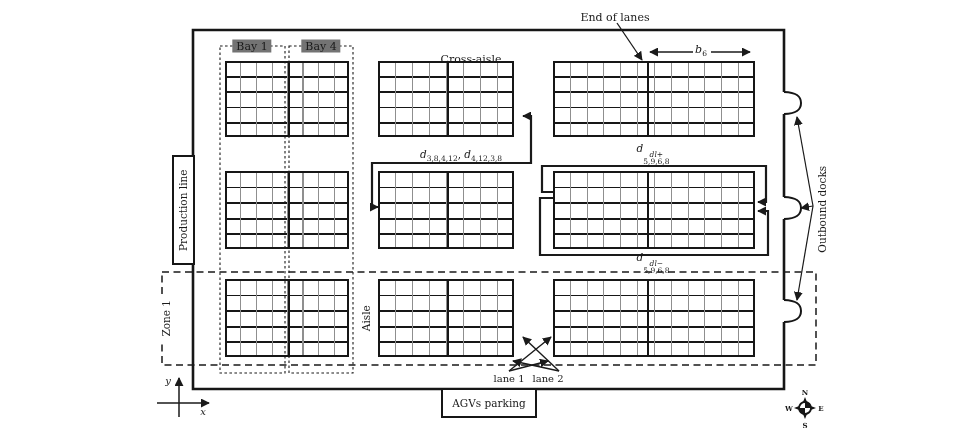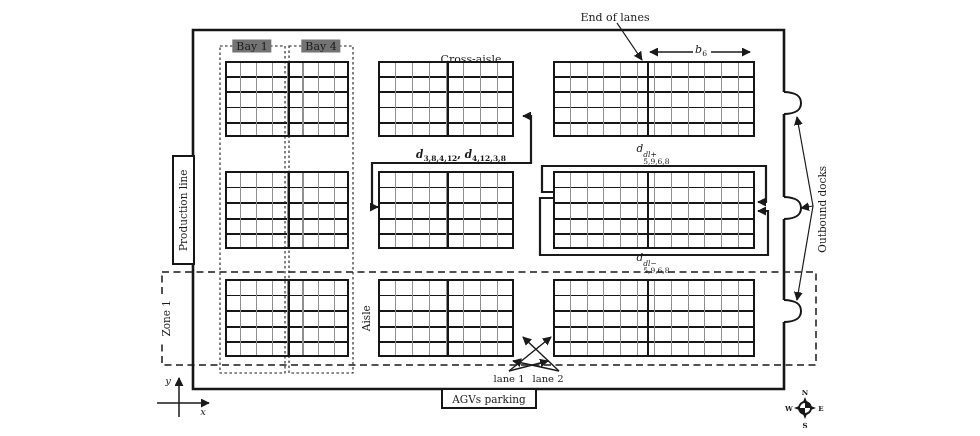--- a/index.html
+++ b/index.html
@@ -25,21 +25,21 @@
   
   .lbl{position:absolute;transform:translate(-50%,-50%);white-space:nowrap;
        font-size:11px;line-height:1;}
   .chip{background:#737373;padding:1px 4px;}
   .vlabel{position:absolute;display:flex;align-items:center;justify-content:center;}
   .vlabel>span{transform:rotate(-90deg);white-space:nowrap;font-size:10.5px;line-height:1;}
   .vchip>span{background:#fff;padding:2px 5px;}
   .mi{font-style:italic;}
   sub.m{font-size:7.5px;font-style:normal;}
   .ss{display:inline-flex;flex-direction:column;font-size:7.5px;line-height:1;
-      vertical-align:-4.5px;font-style:normal;text-align:left;}
+      vertical-align:-4.5px;font-style:normal;text-align:left;align-items:center;}
   .ss .sp{font-style:italic;}
   svg text{font-family:"DejaVu Serif","Liberation Serif",serif;}
 </style>
 </head>
 <body>
 
 <div class="scene">
 
   <div class="block" style="left:225px;top:61px;width:124px;height:76px;--cw:15.5px;--lh:15.2px;--cx:61px;"></div>
   <div class="block" style="left:378px;top:61px;width:136px;height:76px;--cw:17px;--lh:15.2px;--cx:67px;"></div>
@@ -100,21 +100,21 @@
       <text x="0" y="-13.5" font-size="7" font-weight="bold" text-anchor="middle" fill="#161616">N</text>
       <text x="0" y="19.5" font-size="7" font-weight="bold" text-anchor="middle" fill="#161616">S</text>
       <text x="16" y="2.6" font-size="7" font-weight="bold" text-anchor="middle" fill="#161616">E</text>
       <text x="-16" y="2.6" font-size="7" font-weight="bold" text-anchor="middle" fill="#161616">W</text>
     </g>
   </svg>
 
   <div class="solidbox vlabel" style="left:172px;top:155px;width:23px;height:110px;">
     <span>Production line</span>
   </div>
-  <div class="solidbox" style="left:441px;top:388px;width:96px;height:21px;font-size:10.5px;">
+  <div class="solidbox" style="left:441px;top:388px;width:96px;height:30px;font-size:10.5px;">
     <span>AGVs parking</span>
   </div>
 
   <div class="lbl chip" style="left:252px;top:46px;">
     <span>Bay 1</span>
   </div>
   <div class="lbl chip" style="left:321px;top:46px;">
     <span>Bay 4</span>
   </div>
   <div class="lbl" style="left:471px;top:59px;">
@@ -130,21 +130,21 @@
   <div class="vlabel vchip" style="left:152px;top:292px;width:28px;height:52px;">
     <span>Zone 1</span>
   </div>
   <div class="vlabel" style="left:352px;top:294px;width:28px;height:48px;">
     <span>Aisle</span>
   </div>
   <div class="vlabel" style="left:808px;top:170px;width:28px;height:78px;">
     <span>Outbound docks</span>
   </div>
 
-  <div class="lbl" style="left:461px;top:156px;font-size:10.5px;font-weight:bold;">
+  <div class="lbl" style="left:461px;top:156px;font-size:10.5px;">
     <span class="mi">d</span><sub class="m">3,8,4,12</sub><span>, </span><span class="mi">d</span><sub class="m">4,12,3,8</sub>
   </div>
   <div class="lbl" style="left:653px;top:154px;font-size:10.5px;">
     <span class="mi">d</span><span class="ss">
         <span class="sp">dl+</span>
         <span>5,9,6,8</span>
       </span>
   </div>
   <div class="lbl" style="left:653px;top:263px;font-size:10.5px;">
     <span class="mi">d</span><span class="ss">

